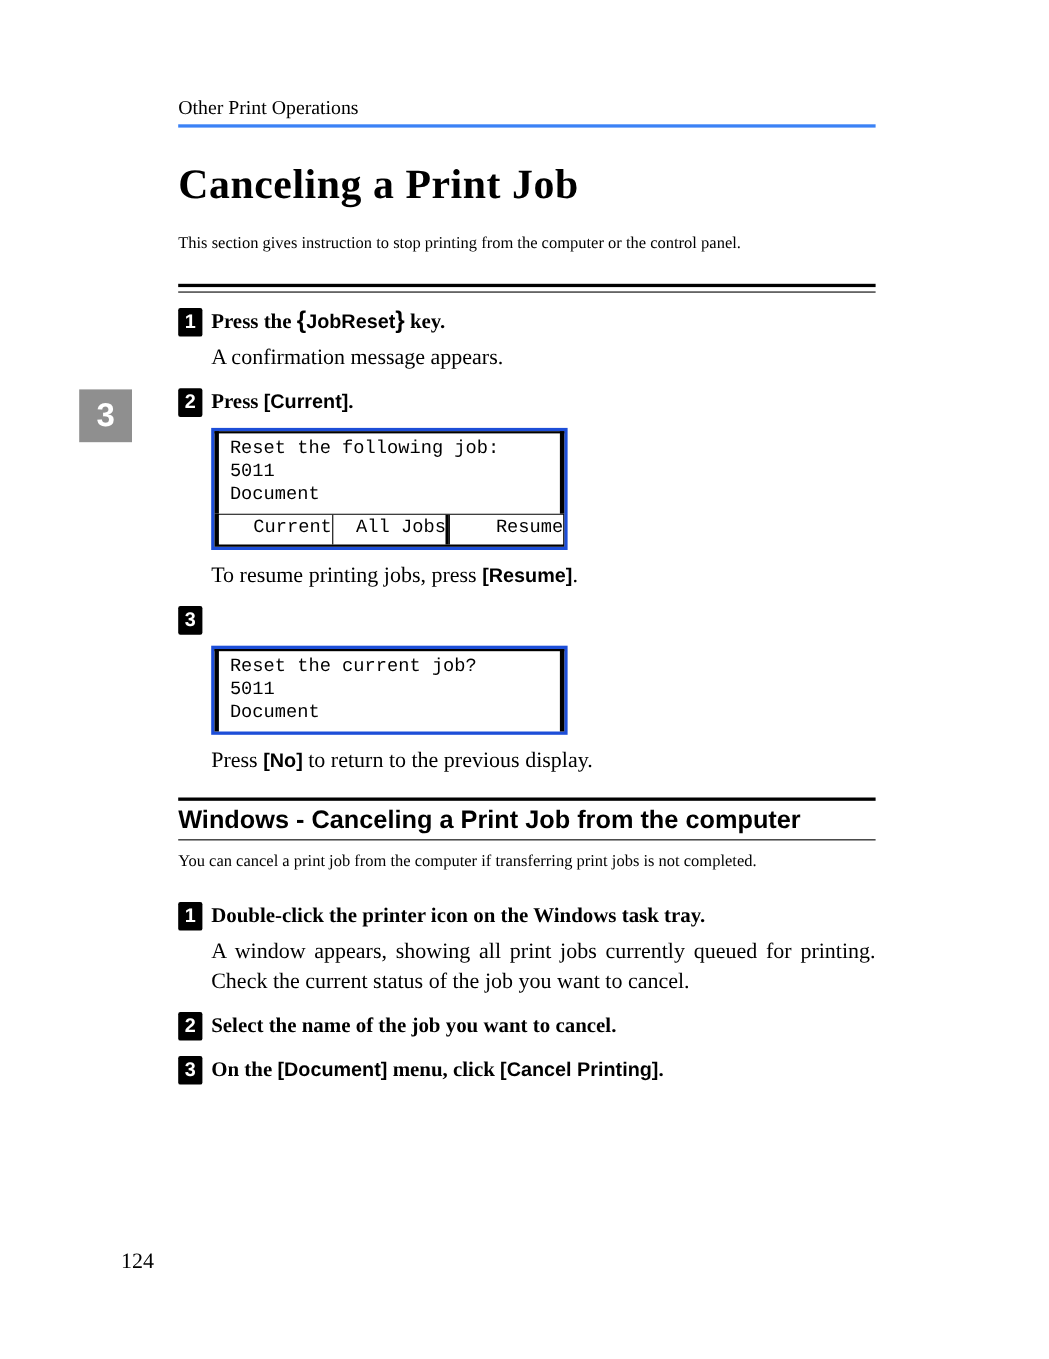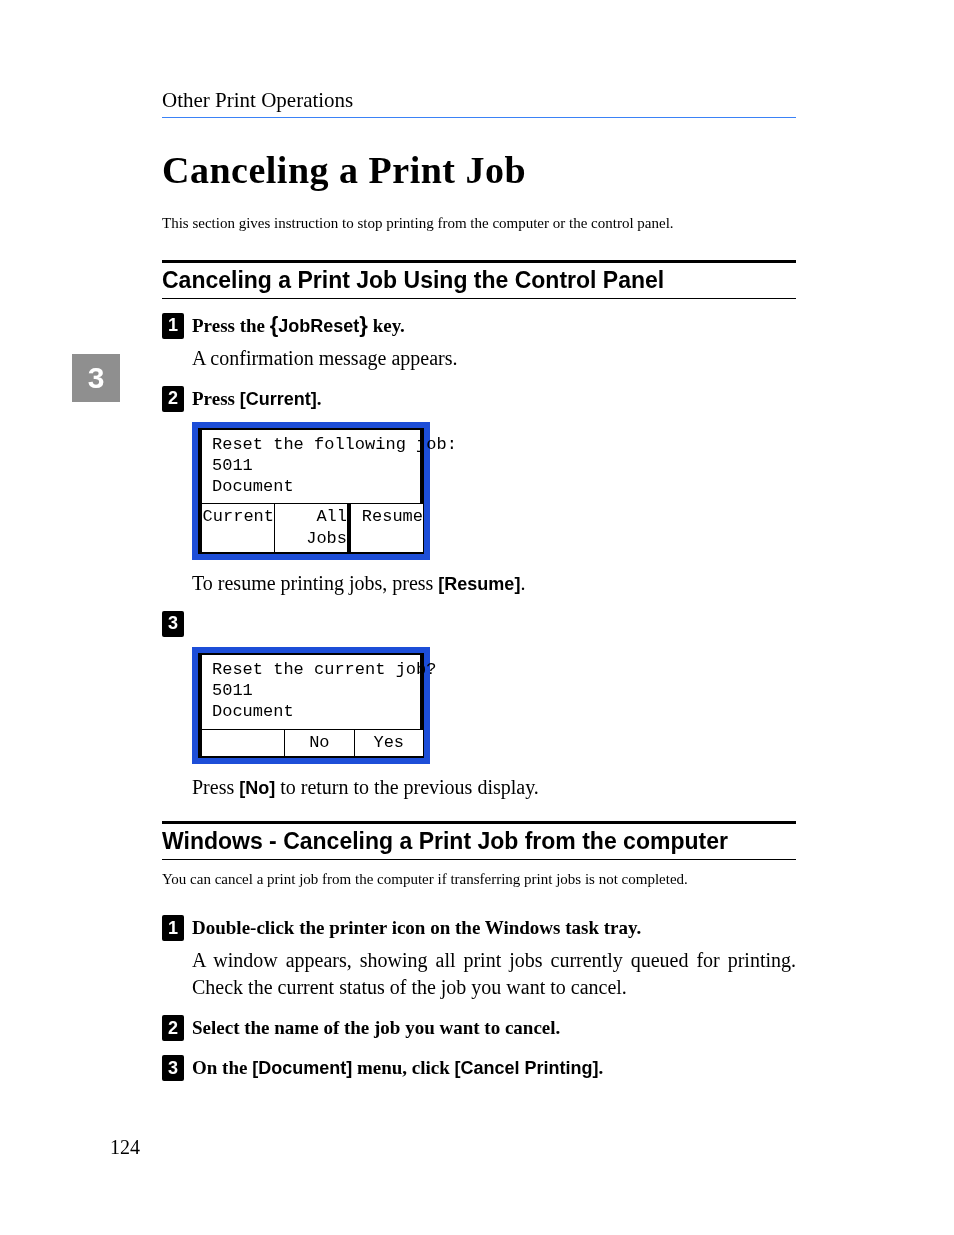--- a/index.html
+++ b/index.html
@@ -11,24 +11,24 @@
     color: #000;
   }
   .page {
     width: 954px;
     height: 1235px;
     position: relative;
     padding: 88px 158px 0 82px;
   }
   .running-head {
     font-family: Georgia, serif;
-    font-size: 21px;
+    font-size: 18px;
     margin-left: 80px;
     padding-bottom: 4px;
-    border-bottom: 1px solid #3b82f6;
+    border-bottom: 3px solid #3b82f6;
   }
   .title {
     font-family: Liberation Serif, serif;
     font-weight: 900;
     font-size: 38px;
     margin: 30px 0 22px 80px;
     letter-spacing: 0.5px;
   }
   .intro {
     font-size: 15px;
@@ -86,22 +86,22 @@
   .key-label {
     font-family: Arial, Helvetica, sans-serif;
     font-weight: 700;
     font-size: 18px;
   }
   .key-bracket { font-family: Arial, Helvetica, sans-serif; font-weight: 900; font-size: 22px; line-height: 0; }
 
   
   .lcd {
     margin: 10px 0 10px 30px;
-    width: 238px;
-    border: 6px solid #1d4ed8;
+    width: 324px;
+    border: 3px solid #1d4ed8;
     font-family: "Courier New", monospace;
     font-size: 17px;
     line-height: 1.25;
     position: relative;
   }
   .lcd-body {
     padding: 4px 10px 6px 10px;
     border-left: 4px solid #000;
     border-right: 4px solid #000;
     border-top: 2px solid #000;
@@ -176,21 +176,20 @@
 
   <div class="chapter-tab">3</div>
 
   <div class="running-head">Other Print Operations</div>
 
   <h1 class="title">Canceling a Print Job</h1>
 
   <p class="intro">This section gives instruction to stop printing from the computer or the control panel.</p>
 
   <div class="rule-thick"></div>
-  <div class="h2">Canceling a Print Job Using the Control Panel</div>
   <div class="rule-thin"></div>
 
   <div class="step">
     <div class="step-head">
       <span class="num-badge">1</span>
       <span class="mixed">
         <b>Press the </b><span class="key-bracket">{</span><span class="key-label">JobReset</span><span class="key-bracket">}</span><b> key.</b>
       </span>
     </div>
     <div class="step-body">A confirmation message appears.</div>
@@ -222,25 +221,20 @@
 
   <div class="step">
     <div class="step-head">
       <span class="num-badge">3</span>
     </div>
 
     <div class="lcd">
       <div class="lcd-body">Reset the current job?
 5011
 Document</div>
-      <div class="lcd-row2">
-        <div class="lcd-spacer"></div>
-        <div class="lcd-btn2">No</div>
-        <div class="lcd-btn2">Yes</div>
-      </div>
     </div>
 
     <div class="step-body">
       <span>Press </span><span class="ui-bold">[No]</span><span> to return to the previous display.</span>
     </div>
   </div>
 
   <div class="section-gap"></div>
 
   <div class="rule-thick"></div>

